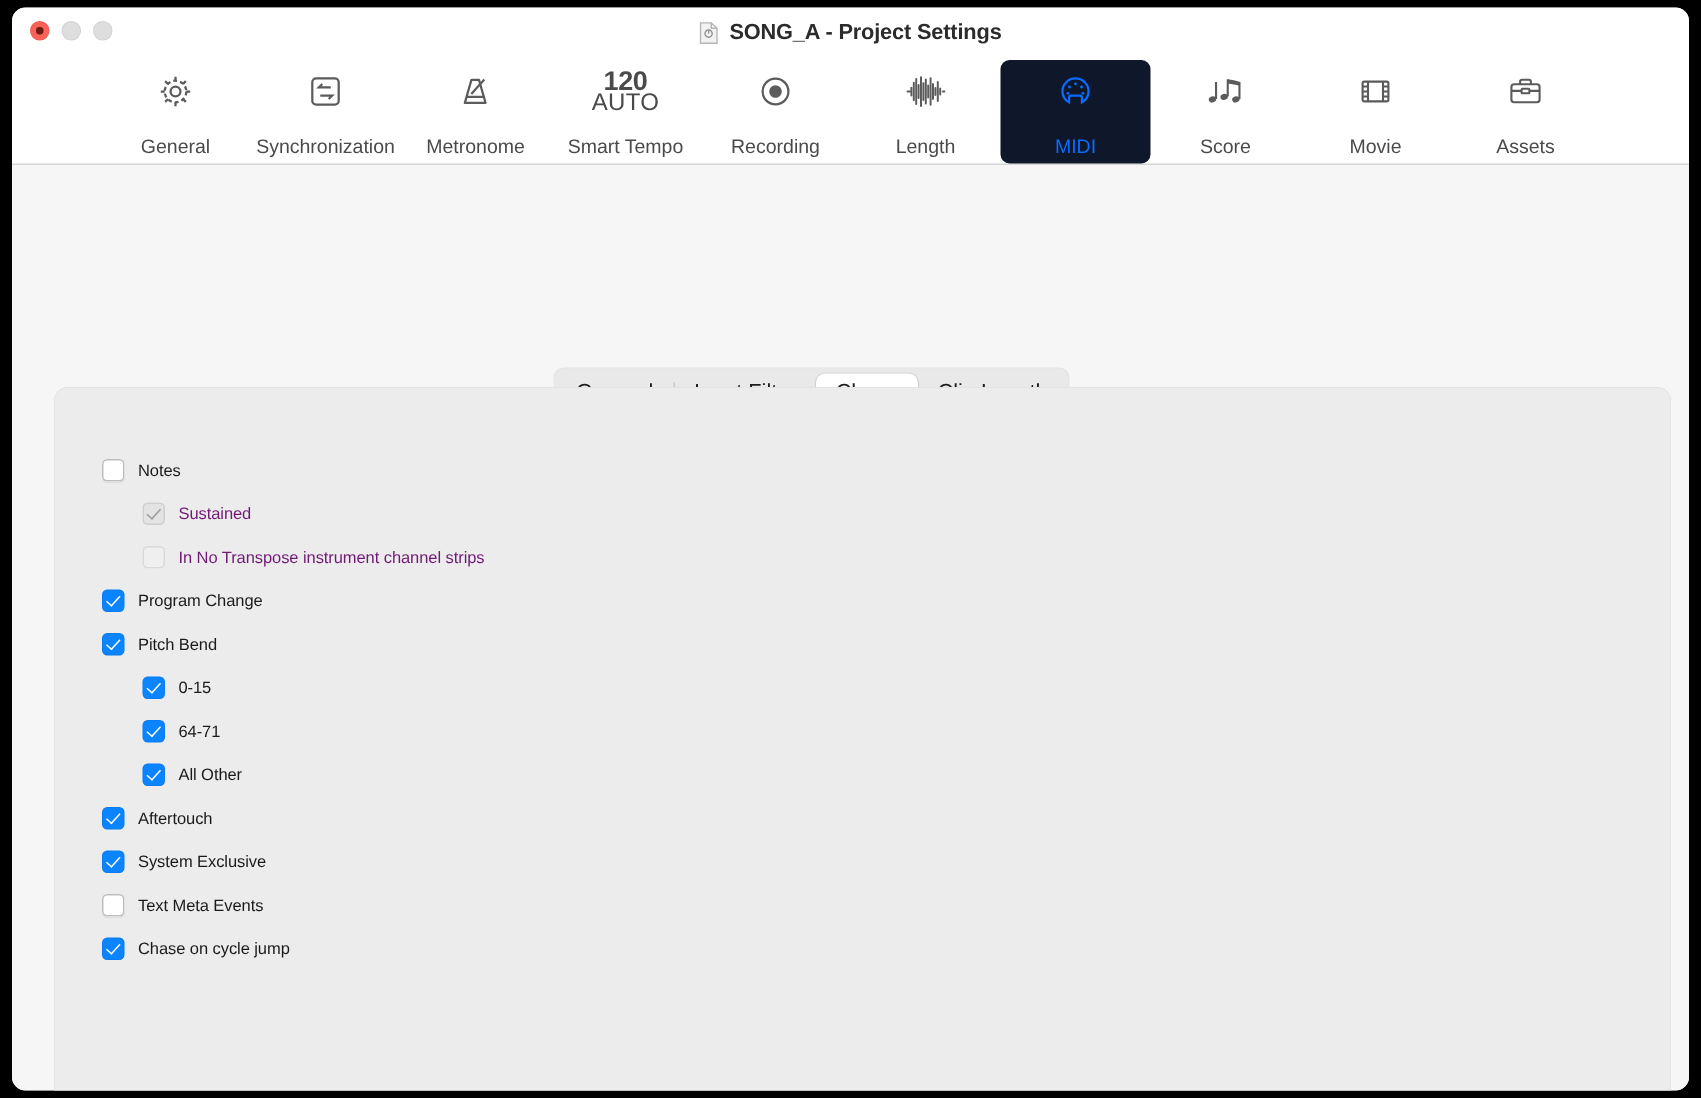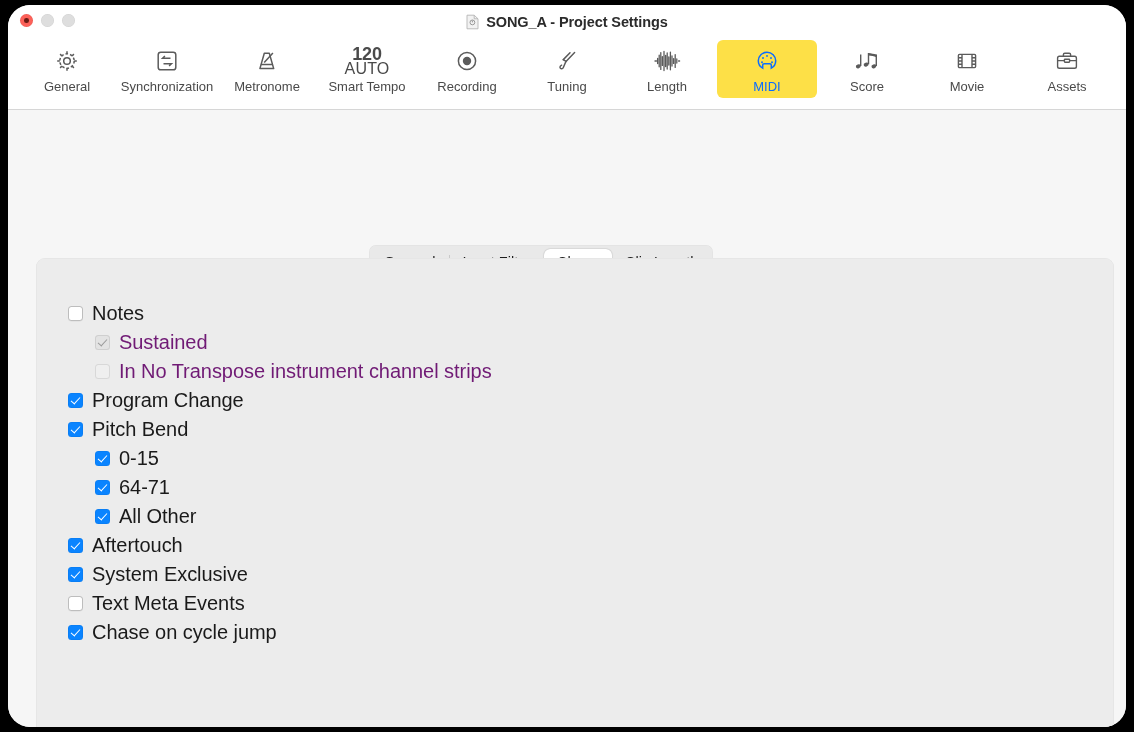--- a/index.html
+++ b/index.html
@@ -16,21 +16,21 @@
   }
 
   
   .window {
     position: absolute;
     left: 8px;
     top: 5px;
     width: 1118px;
     height: 722px;
     background: #f6f6f6;
-    border-radius: 22px;
+    border-radius: 9px;
     box-shadow: 0 0 0 0.5px rgba(0,0,0,0.35), 0 10px 28px rgba(0,0,0,0.45);
     overflow: hidden;
     display: flex;
     flex-direction: column;
   }
 
   
   .titlebar {
     position: relative;
     height: 33px;
@@ -98,38 +98,38 @@
   }
   .tb-item {
     width: 92px;
     min-width: 72px;
     padding: 5px 4px 4px 4px;
     border-radius: 6px;
     display: flex;
     flex-direction: column;
     align-items: center;
     justify-content: flex-start;
-    gap: 3px;
+    gap: 14px;
     color: #5b5b5b;
     cursor: default;
   }
   .tb-item .tb-icon {
     height: 31px;
     display: flex;
     align-items: center;
     justify-content: center;
   }
   .tb-item .tb-label {
     font-size: 13px;
     line-height: 15px;
     white-space: nowrap;
     color: #4a4a4a;
   }
   .tb-item.selected {
-    background: #fde047;
+    background: #0f172a;
   }
   .tb-item.selected .tb-label { color: #0a6cff; }
   .tb-tempo-num {
     font-size: 18px;
     font-weight: bold;
     line-height: 17px;
     color: #4a4a4a;
     letter-spacing: -0.2px;
   }
   .tb-tempo-auto {
@@ -258,21 +258,21 @@
     border: solid #9a9a9a;
     border-width: 0 1.9px 1.9px 0;
     transform: rotate(42deg);
   }
   .cb.off-disabled {
     background: #efefef;
     box-shadow: inset 0 0 0 1px #d8d8d8;
   }
 
   .row-label {
-    font-size: 20px;
+    font-size: 11px;
     color: #1a1a1a;
     white-space: nowrap;
     letter-spacing: -0.05px;
   }
   .row.disabled .row-label { color: #701a75; }
 </style>
 </head>
 <body>
 
 <div class="window">
@@ -341,30 +341,20 @@
     <div class="tb-item">
       <span class="tb-icon">
         <svg width="26" height="26" viewBox="0 0 26 26">
           <circle cx="13" cy="13" r="8.6" fill="none" stroke="#5b5b5b" stroke-width="1.5"></circle>
           <circle cx="13" cy="13" r="4.2" fill="#5b5b5b"></circle>
         </svg>
       </span>
       <span class="tb-label">Recording</span>
     </div>
 
-    <div class="tb-item">
-      <span class="tb-icon">
-        <svg width="26" height="26" viewBox="0 0 26 26" fill="none" stroke="#5b5b5b" stroke-width="1.5" stroke-linecap="round">
-          <path d="M20.6 4.6 L12.0 13.4"></path>
-          <path d="M16.0 4.8 L9.3 11.6"></path>
-          <path d="M9.3 11.6 L12.0 13.4 L9.2 19.8 C8.6 21.2 6.4 21.0 6.0 19.6 C5.7 18.4 6.6 17.8 7.6 17.2"></path>
-        </svg>
-      </span>
-      <span class="tb-label">Tuning</span>
-    </div>
 
     <div class="tb-item">
       <span class="tb-icon">
         <svg width="28" height="26" viewBox="0 0 28 26" fill="none" stroke="#5b5b5b" stroke-width="1.3" stroke-linecap="round">
           <path d="M2 13h1.4M4.6 10.4v5.2M6.2 7.2v11.6M7.8 4.6v16.8M9.4 8.6v8.8M11 3.4v19.2M12.6 7.4v11.2M14.2 5.0v16M15.8 9.0v8M17.4 4.2v17.6M19 8.0v10M20.6 10.6v4.8M22.2 6.6v12.8M23.8 11.0v4M25.6 13h1.0"></path>
         </svg>
       </span>
       <span class="tb-label">Length</span>
     </div>
 

